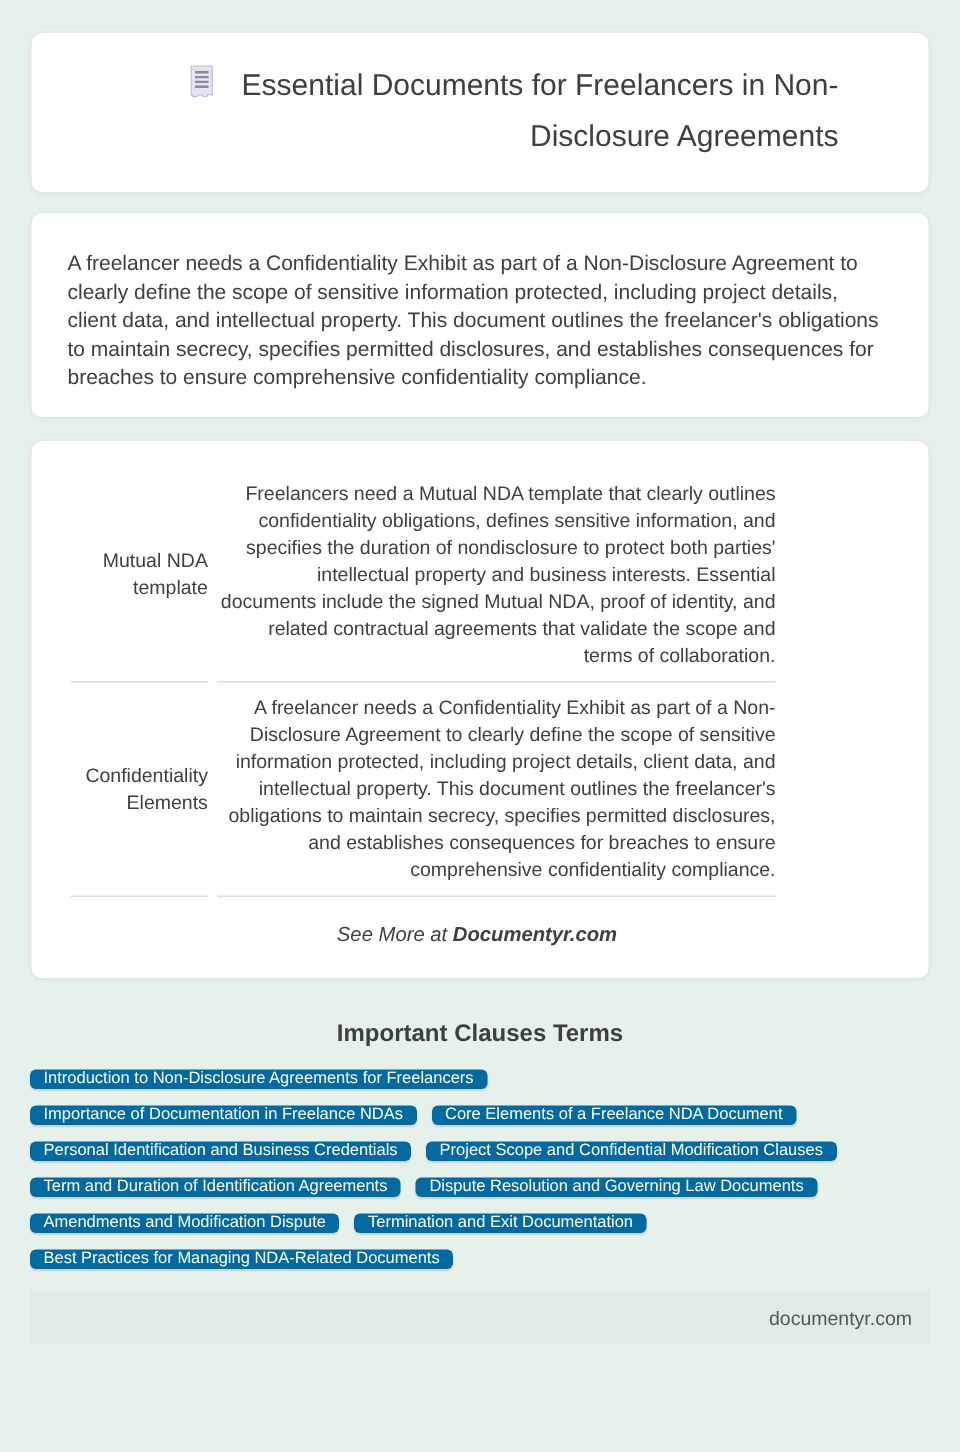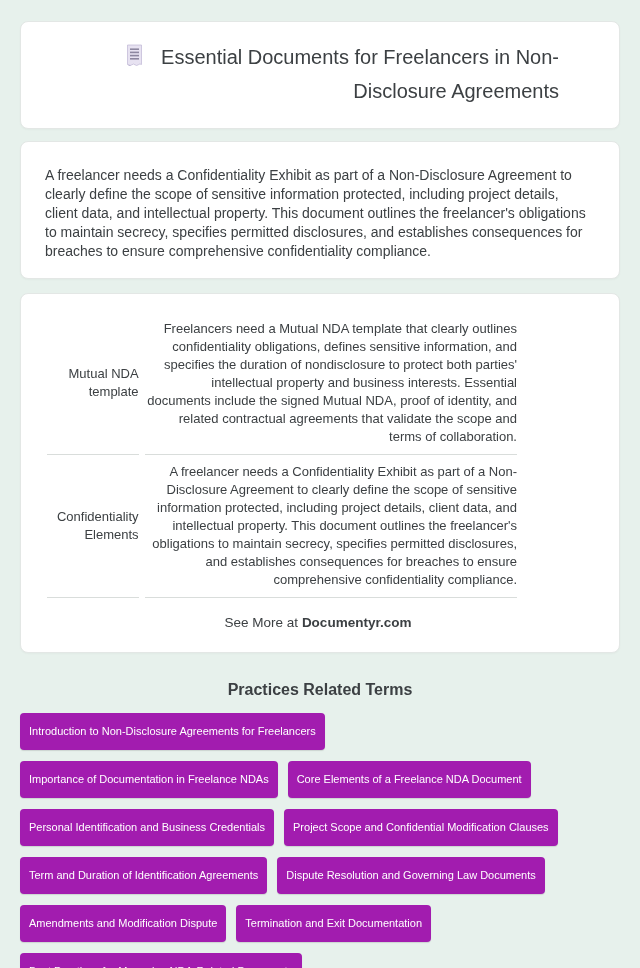--- a/index.html
+++ b/index.html
@@ -63,20 +63,21 @@
     line-height: 18px;
     text-align: right;
   }
   td.doc-label { width: 92px; padding-right: 4px; }
   td.doc-desc  { width: 384px; }
   .see-more {
     margin-top: 16px;
     text-align: center;
     font-size: 13.5px;
     line-height: 18px;
+    font-style: italic;
     color: #3c4043;
   }
   .see-more b { cursor: pointer; }
   
   .terms-heading {
     margin-top: 26px;
     text-align: center;
     font-size: 16px;
     line-height: 21px;
     color: #3c4043;
@@ -84,25 +85,25 @@
   .terms-wrap {
     margin: 13px 20px 0;
   }
   .terms-row {
     display: flex;
     gap: 10px;
     margin-bottom: 11px;
   }
   .term-pill {
     display: inline-block;
-    background: #a21caf;
+    background: #0369a1;
     color: #ffffff;
     font-size: 11px;
     line-height: 13px;
-    padding: 12px 9px;
+    padding: 0 9px;
     border-radius: 4px;
     white-space: nowrap;
     box-shadow: 0 1px 1px rgba(0,0,0,0.12);
     cursor: pointer;
   }
   
   .footer-bar {
     margin: 15px 20px 0;
     background: #e2eae7;
     padding: 9px 12px;
@@ -141,21 +142,21 @@
       </tr>
       <tr>
         <td class="doc-label">Confidentiality Elements</td>
         <td class="doc-desc">A freelancer needs a Confidentiality Exhibit as part of a Non-Disclosure Agreement to clearly define the scope of sensitive information protected, including project details, client data, and intellectual property. This document outlines the freelancer's obligations to maintain secrecy, specifies permitted disclosures, and establishes consequences for breaches to ensure comprehensive confidentiality compliance.</td>
       </tr>
     </tbody>
   </table>
   <div class="see-more"><span>See More at </span><b>Documentyr.com</b></div>
 </div>
 
-<h2 class="terms-heading">Practices Related Terms</h2>
+<h2 class="terms-heading">Important Clauses Terms</h2>
 
 <div class="terms-wrap">
   <div class="terms-row">
     <span class="term-pill">Introduction to Non-Disclosure Agreements for Freelancers</span>
   </div>
   <div class="terms-row">
     <span class="term-pill">Importance of Documentation in Freelance NDAs</span>
     <span class="term-pill">Core Elements of a Freelance NDA Document</span>
   </div>
   <div class="terms-row">

